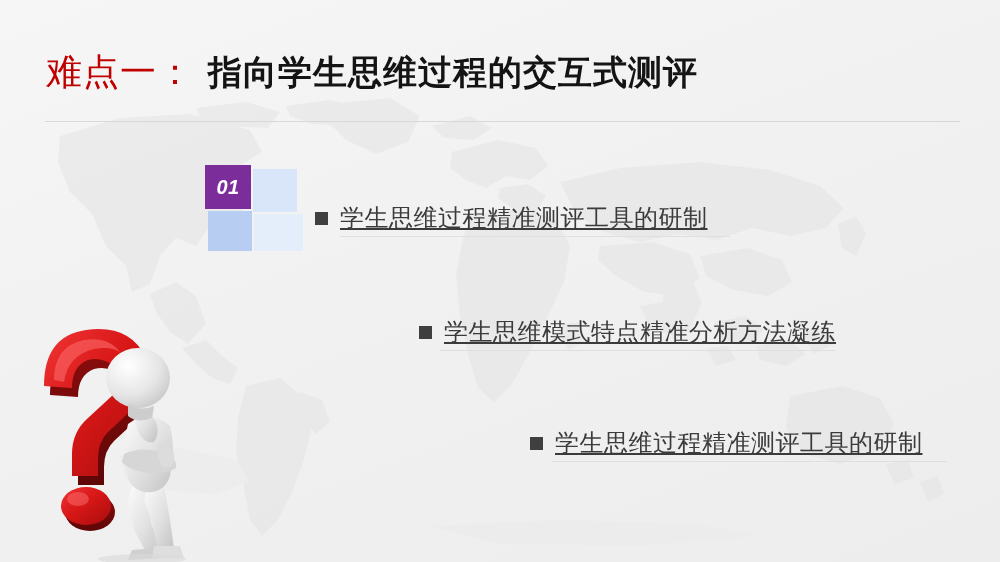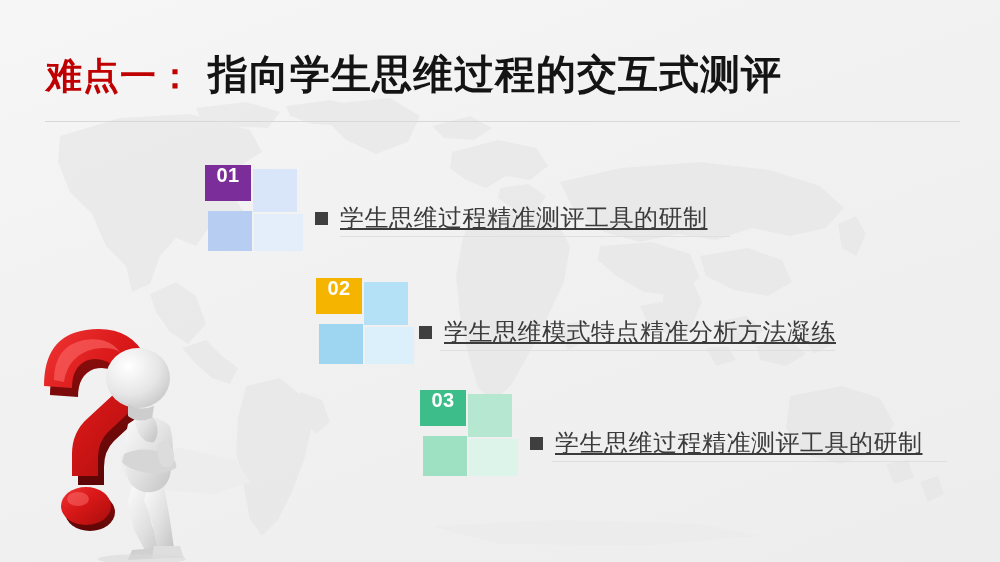--- a/index.html
+++ b/index.html
@@ -20,38 +20,38 @@
     opacity:.55;pointer-events:none;
   }
   .worldmap svg{width:100%;height:100%;display:block;}
 
   
   .title-row{
     position:absolute;left:46px;top:54px;
     display:flex;align-items:baseline;white-space:nowrap;
   }
   .title-key{
-    color:#c00000;font-size:36px;font-weight:bold;
+    color:#c00000;font-size:36px;font-weight:normal;
     letter-spacing:1px;line-height:1;
   }
   .title-main{
-    color:#141414;font-size:40px;font-weight:bold;
+    color:#141414;font-size:34px;font-weight:bold;
     letter-spacing:1px;line-height:1;margin-left:14px;
   }
   .title-rule{
     position:absolute;left:45px;top:121px;width:915px;height:1px;
     background:#d8d8d8;
   }
 
   
   .blockgroup{position:absolute;width:98px;height:82px;}
   .sq{position:absolute;}
   .sq.main{
-    left:0;top:0;width:46px;height:36px;
-    display:flex;align-items:flex-start;justify-content:center;
+    left:0;top:0;width:46px;height:44px;
+    display:flex;align-items:center;justify-content:center;font-style:italic;
   }
   .sq.main .num{
     color:#ffffff;font-size:20px;font-weight:bold;
     letter-spacing:.5px;line-height:1;
   }
   .sq.tr{left:48px;top:4px;width:44px;height:43px;}
   .sq.bl{left:3px;top:46px;width:44px;height:40px;}
   .sq.br{left:49px;top:49px;width:49px;height:37px;}
 
   
@@ -137,42 +137,26 @@
     <div class="sq tr" style="background: rgb(217, 230, 250);"></div>
     <div class="sq bl" style="background: rgb(183, 205, 242);"></div>
     <div class="sq br" style="background: rgb(228, 238, 251);"></div>
   </div>
   <div class="line" style="left:315px;top:206px;">
     <span class="bullet"></span>
     <span class="line-text">学生思维过程精准测评工具的研制</span>
   </div>
   <div class="line-rule" style="left:340px;top:236px;width:390px;"></div>
 
-  <div class="blockgroup" style="left:316px;top:278px;">
-    <div class="sq main" style="background: rgb(245, 180, 0);">
-      <span class="num">02</span>
-    </div>
-    <div class="sq tr" style="background: rgb(181, 225, 246);"></div>
-    <div class="sq bl" style="background: rgb(158, 214, 242);"></div>
-    <div class="sq br" style="background: rgb(220, 240, 251);"></div>
-  </div>
   <div class="line" style="left:419px;top:320px;">
     <span class="bullet"></span>
     <span class="line-text">学生思维模式特点精准分析方法凝练</span>
   </div>
   <div class="line-rule" style="left:440px;top:350px;width:395px;"></div>
 
-  <div class="blockgroup" style="left:420px;top:390px;">
-    <div class="sq main" style="background: rgb(61, 189, 138);">
-      <span class="num">03</span>
-    </div>
-    <div class="sq tr" style="background: rgb(182, 232, 209);"></div>
-    <div class="sq bl" style="background: rgb(158, 224, 194);"></div>
-    <div class="sq br" style="background: rgb(220, 244, 233);"></div>
-  </div>
   <div class="line" style="left:530px;top:431px;">
     <span class="bullet"></span>
     <span class="line-text">学生思维过程精准测评工具的研制</span>
   </div>
   <div class="line-rule" style="left:552px;top:461px;width:395px;"></div>
 
   <div class="art">
     <svg viewBox="0 0 196 244" xmlns="http://www.w3.org/2000/svg">
       <defs>
         <linearGradient id="qmRed" x1="0" y1="0" x2="1" y2="1">

